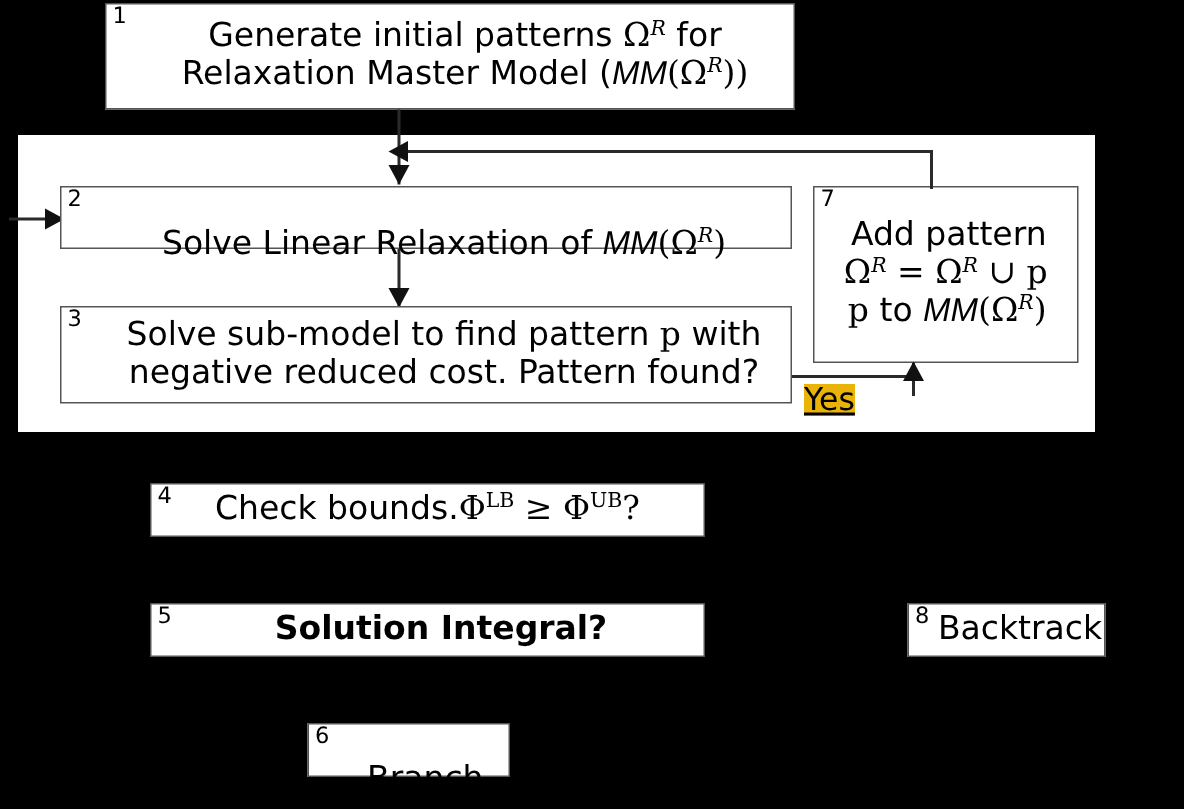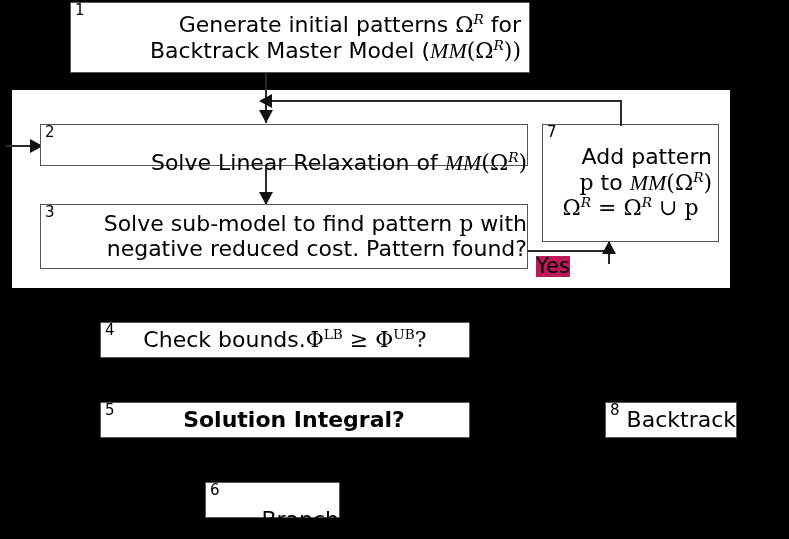--- a/index.html
+++ b/index.html
@@ -8,24 +8,24 @@
 
   .canvas{position:absolute;inset:0;width:789px;height:539px;background:#000;}
 
   
   .node{position:absolute;background:#fff;border:1.5px solid #555;
         box-sizing:border-box;display:flex;flex-direction:column;
         justify-content:center;}
   .node .num{position:absolute;left:4px;top:0px;font-size:15px;line-height:1;}
   .line{font-size:22px;line-height:1.12;white-space:nowrap;}
   .ctr{text-align:center;}
-  .lft{text-align:right;}
+  .lft{text-align:center;}
 
   
-  .mi{font-family:Liberation Serif, serif;font-style:italic;}
+  .mi{font-family:Liberation Sans, sans-serif;font-style:italic;}
   .mr{font-family:"DejaVu Serif","Liberation Serif",serif;font-style:normal;}
   .sup{font-size:0.62em;vertical-align:0.58em;
        font-family:"DejaVu Serif","Liberation Serif",serif;font-style:italic;}
   .supr{font-size:0.62em;vertical-align:0.58em;
         font-family:"DejaVu Serif","Liberation Serif",serif;font-style:normal;}
 
   
   .dashed{position:absolute;left:12px;top:90px;width:718px;height:198px;
           border:3px dashed #fff;background:#fff;box-sizing:border-box;}
 
@@ -37,37 +37,37 @@
            border-top:13px solid #111;}
   .arrow-u{position:absolute;width:0;height:0;
            border-left:7px solid transparent;border-right:7px solid transparent;
            border-bottom:13px solid #111;}
   .arrow-l{position:absolute;width:0;height:0;
            border-top:7px solid transparent;border-bottom:7px solid transparent;
            border-right:13px solid #111;}
   .arrow-r{position:absolute;width:0;height:0;
            border-top:7px solid transparent;border-bottom:7px solid transparent;
            border-left:13px solid #111;}
-  .edge-label{position:absolute;font-size:21px;color:#000;background:#be185d;
-              line-height:1;}
+  .edge-label{position:absolute;font-size:21px;color:#000;background:#eab308;
+              line-height:1;text-decoration:underline;}
 </style>
 </head>
 <body>
 
 <div class="canvas">
 
   <div class="dashed"></div>
 
   <div class="node" style="left:70px;top:2px;width:460px;height:71px;padding:4px 8px 4px 14px;">
     <span class="num">1</span>
     <div class="line lft" style="padding-left:14px;">
       <span>Generate initial patterns </span><span class="mr">Ω</span><span class="sup">R</span><span> for</span>
     </div>
     <div class="line lft" style="padding-left:14px;">
-      <span>Backtrack Master Model (</span><span class="mi">MM</span><span class="mr">(</span><span class="mr">Ω</span><span class="sup">R</span><span class="mr">))</span>
+      <span>Relaxation Master Model (</span><span class="mi">MM</span><span class="mr">(</span><span class="mr">Ω</span><span class="sup">R</span><span class="mr">))</span>
     </div>
   </div>
 
   <div class="v" style="left:265px;top:73px;height:50px;"></div>
   <div class="arrow-d" style="left:259px;top:110px;"></div>
 
   <div class="h" style="left:6px;top:145px;width:34px;"></div>
   <div class="arrow-r" style="left:30px;top:139px;"></div>
 
   <div class="node" style="left:40px;top:124px;width:488px;height:42px;padding-left:8px;">
@@ -84,25 +84,25 @@
     <span class="num">3</span>
     <div class="line lft" style="padding-left:16px;">
       <span>Solve sub-model to find pattern </span><span class="mr">p</span><span> with</span>
     </div>
     <div class="line lft" style="padding-left:16px;">negative reduced cost. Pattern found?</div>
   </div>
 
   <div class="node" style="left:542px;top:124px;width:177px;height:118px;padding:2px 6px;">
     <span class="num">7</span>
     <div class="line lft" style="padding-left:4px;">Add pattern</div>
+    <div class="line ctr">
+      <span class="mr">Ω</span><span class="sup">R</span><span class="mr"> = </span><span class="mr">Ω</span><span class="sup">R</span><span class="mr"> ∪ </span><span class="mr">p</span>
+    </div>
     <div class="line lft" style="padding-left:2px;">
       <span class="mr">p</span><span> to </span><span class="mi">MM</span><span class="mr">(</span><span class="mr">Ω</span><span class="sup">R</span><span class="mr">)</span>
-    </div>
-    <div class="line ctr">
-      <span class="mr">Ω</span><span class="sup">R</span><span class="mr"> = </span><span class="mr">Ω</span><span class="sup">R</span><span class="mr"> ∪ </span><span class="mr">p</span>
     </div>
   </div>
 
   <div class="v" style="left:620px;top:100px;height:26px;"></div>
   <div class="h" style="left:265px;top:100px;width:357px;"></div>
   <div class="arrow-l" style="left:259px;top:94px;"></div>
 
   <div class="h" style="left:528px;top:250px;width:82px;"></div>
   <div class="v" style="left:608px;top:250px;height:22px;top:242px;"></div>
   <div class="arrow-u" style="left:602px;top:241px;"></div>

